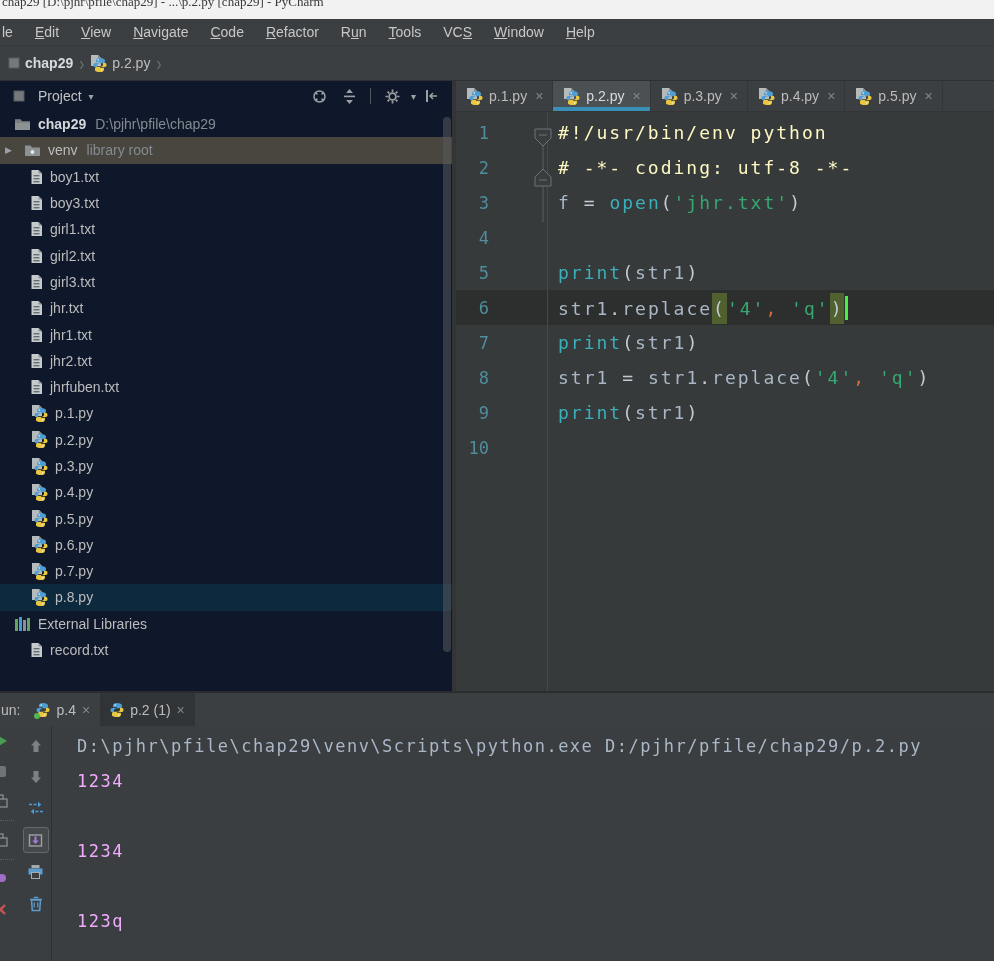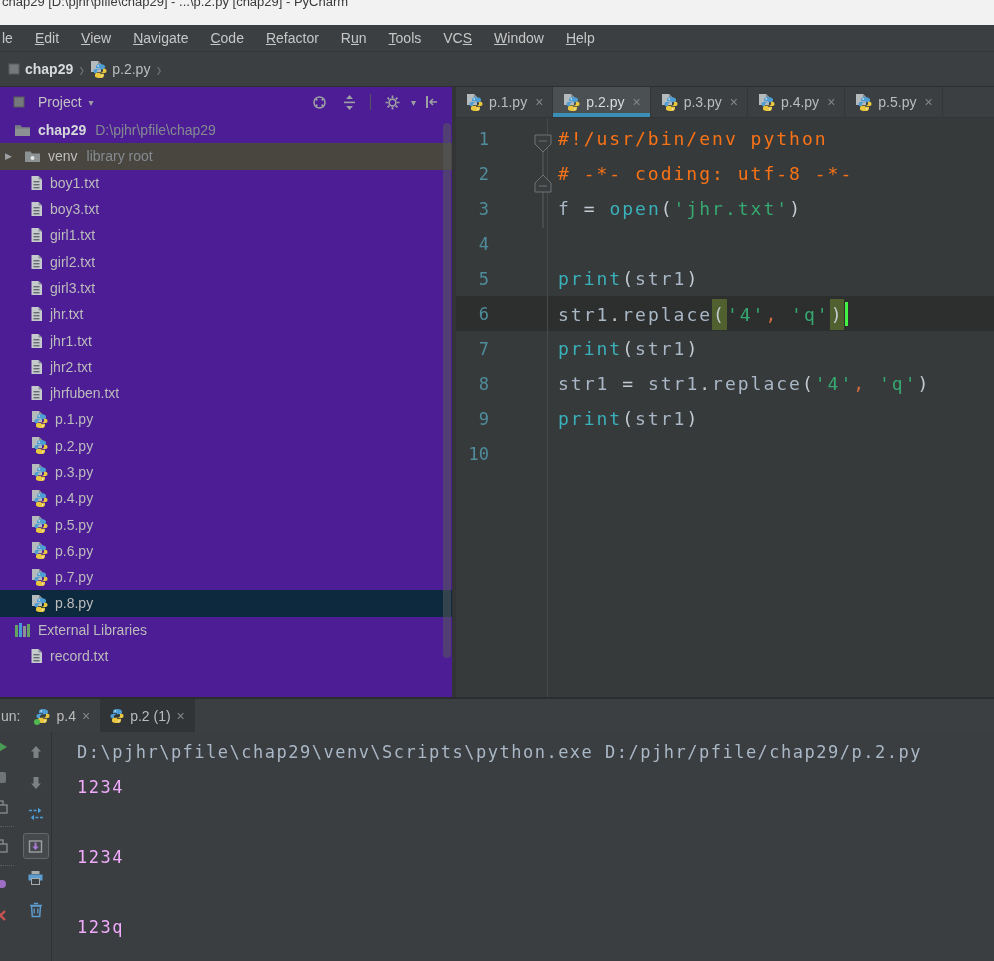--- a/index.html
+++ b/index.html
@@ -1,35 +1,35 @@
 <!DOCTYPE html>
 <html><head>
 <meta charset="utf-8">
 <style>
   * { margin:0; padding:0; box-sizing:border-box; }
   html,body { width:994px; height:961px; overflow:hidden; background:#3c3f41;
     font-family:"Liberation Sans", sans-serif; }
   
-  .titlebar { height:25px; background:#f2f2f2; overflow:hidden; position:relative; }
+  .titlebar { height:19px; background:#f2f2f2; overflow:hidden; position:relative;font-family:Liberation Serif, serif; }
   .titlebar span { position:absolute; left:2px; top:-6px; color:#3a3a3a; font-size:13px; white-space:nowrap; }
   
   .menubar { height:27px; background:#3c3f41; display:flex; align-items:center; color:#c7c7c7;
     font-size:14px; padding-left:0; border-bottom:1px solid #353839; }
   .mi { padding:3px 11px; cursor:default; white-space:nowrap; }
   .mi:first-child { padding-left:2px; }
   .mn { text-decoration:underline; }
   
   .crumbs { height:35px; background:#3c3f41; display:flex; align-items:center; color:#bdbdbd;
     font-size:14px; padding-left:8px; border-bottom:1px solid #2d2f30; }
   .crumb { display:flex; align-items:center; gap:5px; margin-right:4px; }
   .crumb.bold { font-weight:bold; color:#d6dadc; }
   .chev { color:#6d7275; font-size:15px; margin:0 5px 2px 2px; transform:scaleY(1.4); display:inline-block; }
   
   .main { display:flex; height:610px; }
-  .project { width:456px; background:#4c1d95; border-right:4px solid #323435; position:relative; overflow:hidden; }
+  .project { width:456px; background:#0f172a; border-right:4px solid #323435; position:relative; overflow:hidden; }
   .phead { height:30px; display:flex; align-items:center; padding:0 6px 0 6px; color:#c3c3c3; font-size:14px; }
   .phead .title { margin:0 4px 0 6px; }
   .phead .grow { flex:1; }
   .phead .hic { margin:0 7px; display:flex; align-items:center; }
   .phead .vdiv { width:1px; height:16px; background:#55585a; margin:0 6px; }
   .caret-down { color:#9da1a3; font-size:10px; margin-left:3px; }
   .tree { position:relative; padding-top:0px; }
   .trow { height:26.3px; display:flex; align-items:center; font-size:14px; color:#bcbcbc; white-space:nowrap; }
   .trow .lbl { margin-left:7px; }
   .trow .sub { margin-left:9px; color:#848b90; }
@@ -48,21 +48,21 @@
   .tab.active::after { content:""; position:absolute; left:0; right:0; bottom:0; height:4px; background:#3a8fb7; }
   .tab .x { color:#83878a; font-size:14px; margin-left:2px; }
   .code { flex:1; position:relative; font-family:"DejaVu Sans Mono", monospace; font-size:18px;
     letter-spacing:2px; padding-top:3px; overflow:hidden; }
   .line { height:35px; display:flex; align-items:center; }
   .line.active { background:#2d2f2e; }
   .ln { width:91px; padding-right:58px; text-align:right; color:#4f8d9d; font-size:17px; flex:none; letter-spacing:0; }
   .lc { padding-left:11px; white-space:pre; }
   .gutline { position:absolute; left:91px; top:0; bottom:0; width:1px; background:#474a4b; }
   .folds { position:absolute; left:74px; top:6px; }
-  .cm{color:#f97316} .kw{color:#39b0ba} .str{color:#36a871} .id{color:#a9b7c6}
+  .cm{color:#fef9c3} .kw{color:#39b0ba} .str{color:#36a871} .id{color:#a9b7c6}
   .op{color:#c3cad1} .comma{color:#cf6a42}
   .phl{ background:#51602f; padding:5px 1px; }
   .caret{ display:inline-block; width:3px; height:24px; background:#43f243; vertical-align:-5px; margin-left:1px; }
   
   .runpanel { height:275px; background:#3b3e40; border-top:2px solid #2a2c2d; display:flex; flex-direction:column; }
   .runtabs { height:33px; background:#3c3f41; display:flex; align-items:center; font-size:14px; color:#bcbcbc; }
   .runlabel { padding:0 6px 0 1px; }
   .rtab { display:flex; align-items:center; gap:6px; padding:0 10px; height:33px; position:relative; }
   .rtab.active { background:#313436; }
   .rtab .x { color:#83878a; font-size:14px; }

